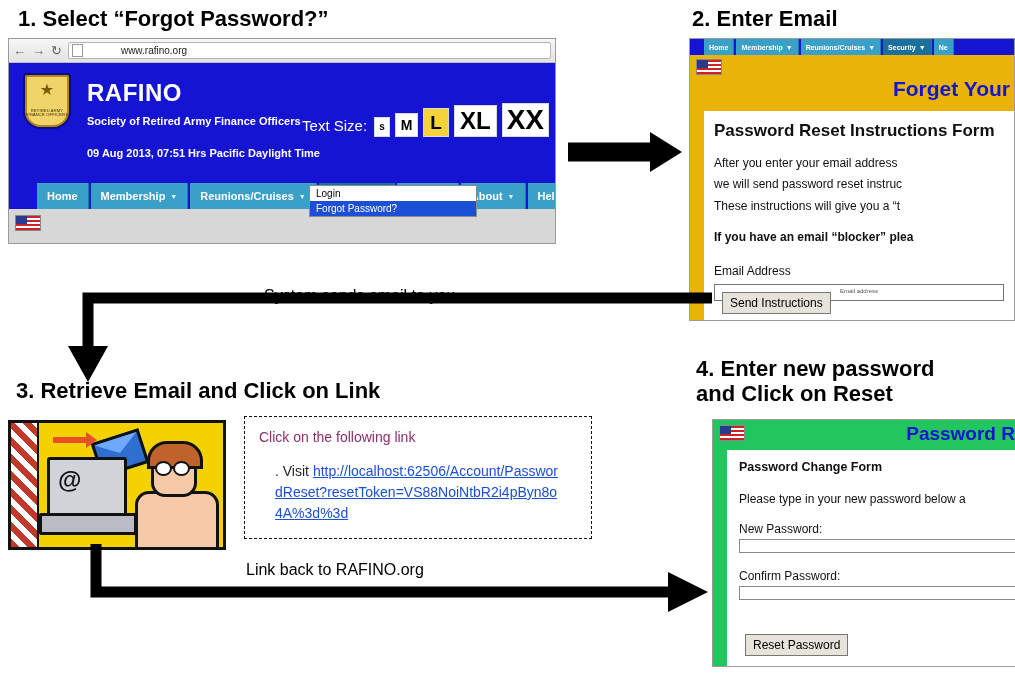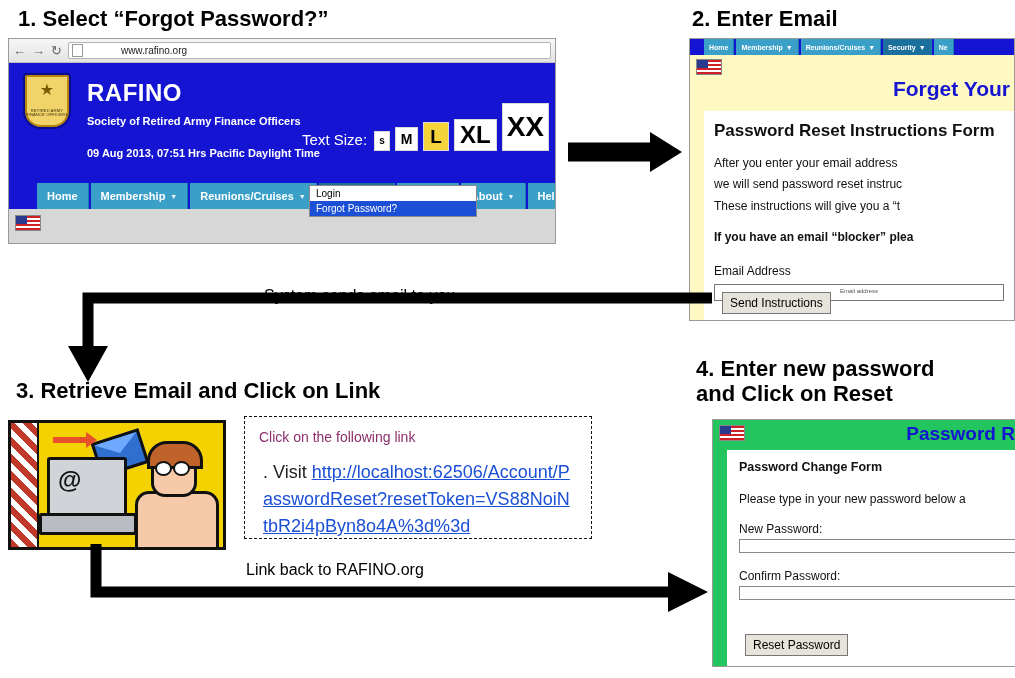--- a/index.html
+++ b/index.html
@@ -147,21 +147,21 @@
     border: 1px solid #d9d9d9;
     display: inline-block;
     text-align: center;
     font-weight: bold;
     line-height: 1;
   }
   .ts-s  { font-size: 10px; padding: 4px 4px; }
   .ts-m  { font-size: 14px; padding: 4px 5px; }
   .ts-l  { font-size: 19px; padding: 4px 6px; background: #f5d33b; }
   .ts-xl { font-size: 24px; padding: 3px 5px; }
-  .ts-xx { font-size: 28px; padding: 9px 4px; }
+  .ts-xx { font-size: 28px; padding: 2px 4px; }
   #rafino-navbar {
     height: 26px;
     background: #1414d2;
     display: flex;
     align-items: stretch;
     padding-left: 28px;
     gap: 2px;
   }
   .navitem {
     background: #3aa0c8;
@@ -255,21 +255,21 @@
     font-weight: bold;
     padding: 0 5px;
     display: flex;
     align-items: center;
     gap: 3px;
     border-right: 1px solid #1a7fa8;
   }
   .navitem-sm.active { background: #1b6f9c; }
   #step2-body {
     position: relative;
-    background: #fef9c3;
+    background: #eab308;
     height: calc(100% - 16px);
   }
   #step2-flagrow {
     height: 26px;
     padding-left: 6px;
     padding-top: 4px;
     box-sizing: border-box;
   }
   #forget-title {
     position: absolute;
@@ -477,24 +477,24 @@
     background: #fff;
     box-sizing: border-box;
     padding: 12px 14px;
   }
   #email-line1 {
     color: #8b2f6a;
     font-size: 14px;
     margin: 0 0 14px 0;
   }
   #email-linkline {
-    font-size: 18px;
+    font-size: 14px;
     color: #222;
     line-height: 1.5;
-    margin: 4px;
+    margin: 16px;
   }
   #email-linkline a, .linktext {
     color: #1a4fd6;
     text-decoration: underline;
     word-break: break-all;
   }
 
   
   #step4-window {
     position: absolute;

